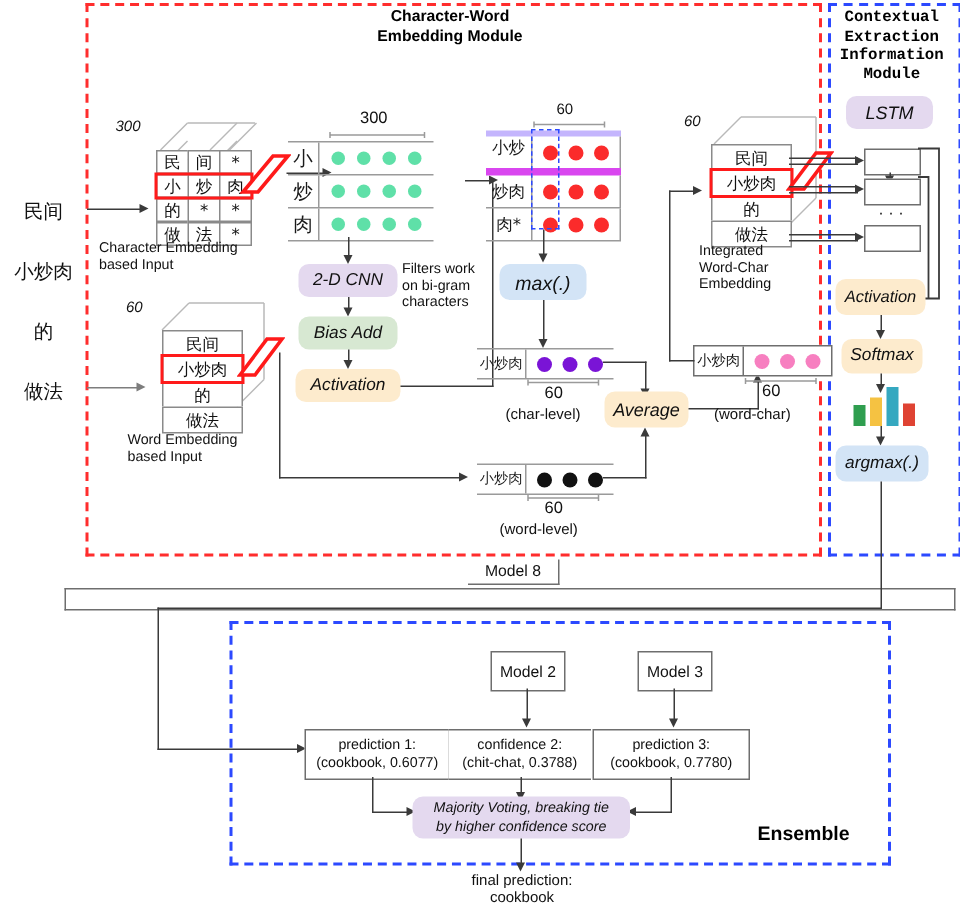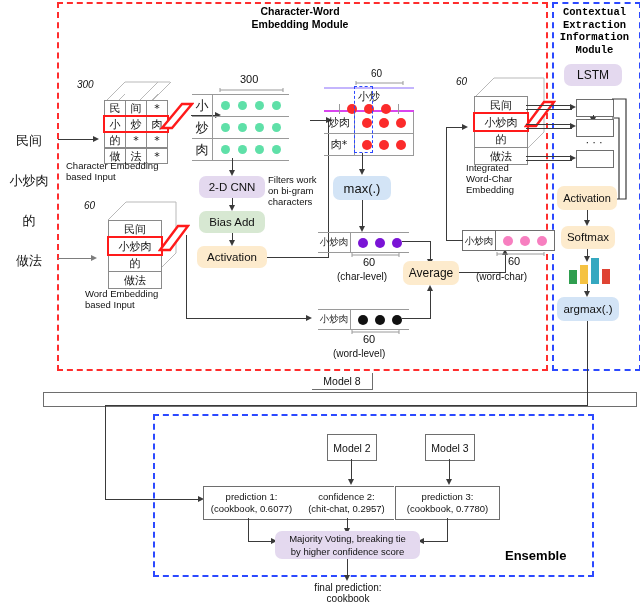--- a/index.html
+++ b/index.html
@@ -5,21 +5,21 @@
   html,body{margin:0;padding:0;background:#ffffff;}
   body{width:640px;height:607px;position:relative;overflow:hidden;
        font-family:"Liberation Sans","DejaVu Sans",sans-serif;color:#1a1a1a;}
   .abs{position:absolute;}
   
   .frame-red{border:2px dashed #ff2d2d;}
   .frame-blue{border:2px dashed #2c49ff;}
   .mod-title{font-weight:bold;font-size:10.5px;line-height:12.5px;text-align:center;color:#000;}
   
   .rbox{border-radius:7px;display:flex;align-items:center;justify-content:center;
-        font-size:11.5px;color:#111;text-align:center;line-height:13px;}
+        font-size:11.5px;color:#111;text-align:center;line-height:13px;font-style:italic;}
   .c-purple{background:#e4d9ef;}
   .c-green{background:#d7e8d2;}
   .c-cream{background:#fdebcd;}
   .c-blue{background:#d3e4f6;}
   
   .sbox{border:1px solid #6e6e6e;background:#fff;display:flex;align-items:center;
         justify-content:center;font-size:10px;text-align:center;line-height:12px;color:#111;}
   
   .lbl{font-size:9.5px;line-height:11px;color:#111;}
   .lbl-i{font-size:10px;font-style:italic;color:#111;}
@@ -207,29 +207,29 @@
 <div class="abs ln lnh" style="left:267px;top:257px;width:62px;"></div>
 <div class="abs ln lnv" style="left:328px;top:120px;height:138px;"></div>
 <div class="abs ln lnh" style="left:310px;top:120px;width:19px;"></div>
 <div class="abs arrow ar-r" style="left:326px;top:117px;"></div>
 
 <div class="abs lbl" style="left:371px;top:68px;font-size:10px;">60</div>
 <svg class="abs" style="left:355px;top:80px;" width="50" height="7">
   <path d="M1,1 L1,5 M1,3 L48,3 M48,1 L48,5" stroke="#9a9a9a" stroke-width="1" fill="none"></path>
 </svg>
 <div class="abs" style="left:324px;top:87px;">
-  <div style="display:flex;align-items:center;border-top:2px solid #c4b5fd;height:21px;flex-direction:column;">
+  <div style="display:flex;border-top:4px solid #c4b5fd;height:21px;">
     <div class="cn" style="width:30px;font-size:11px;text-align:center;">小炒</div>
     <div style="width:52px;border-left:1px solid #9a9a9a;border-right:1px solid #9a9a9a;height:21px;display:flex;align-items:center;justify-content:space-around;padding:0 3px;">
       <span class="dot" style="width:10px;height:10px;background:#fb2b2b;"></span>
         <span class="dot" style="width:10px;height:10px;background:#fb2b2b;"></span>
         <span class="dot" style="width:10px;height:10px;background:#fb2b2b;"></span>
     </div>
   </div>
-  <div style="display:flex;align-items:center;border-top:2px solid #d946ef;height:21px;">
+  <div style="display:flex;align-items:center;border-top:5px solid #d946ef;height:21px;">
     <div class="cn" style="width:30px;font-size:11px;text-align:center;">炒肉</div>
     <div style="width:52px;border-left:1px solid #9a9a9a;border-right:1px solid #9a9a9a;height:21px;display:flex;align-items:center;justify-content:space-around;padding:0 3px;">
       <span class="dot" style="width:10px;height:10px;background:#fb2b2b;"></span>
         <span class="dot" style="width:10px;height:10px;background:#fb2b2b;"></span>
         <span class="dot" style="width:10px;height:10px;background:#fb2b2b;"></span>
     </div>
   </div>
   <div style="display:flex;align-items:center;border-top:1px solid #9a9a9a;border-bottom:1px solid #9a9a9a;height:21px;">
     <div class="cn" style="width:30px;font-size:11px;text-align:center;">肉*</div>
     <div style="width:52px;border-left:1px solid #9a9a9a;border-right:1px solid #9a9a9a;height:21px;display:flex;align-items:center;justify-content:space-around;padding:0 3px;">
@@ -412,21 +412,21 @@
 <div class="abs sbox" style="left:425px;top:434px;width:48px;height:25px;font-size:10.5px;">Model 3</div>
 <div class="abs ln lnv" style="left:449px;top:459px;height:22px;"></div>
 <div class="abs arrow ar-d" style="left:446px;top:479px;"></div>
 
 <div class="abs sbox" style="left:203px;top:486px;width:95px;height:32px;flex-direction:column;font-size:9.5px;">
   <span>prediction 1:</span>
   <span>(cookbook, 0.6077)</span>
 </div>
 <div class="abs sbox" style="left:299px;top:486px;width:95px;height:32px;flex-direction:column;font-size:9.5px;border-left:none;border-right:none;">
   <span>confidence 2:</span>
-  <span>(chit-chat, 0.2957)</span>
+  <span>(chit-chat, 0.3788)</span>
 </div>
 <div class="abs sbox" style="left:395px;top:486px;width:103px;height:32px;flex-direction:column;font-size:9.5px;">
   <span>prediction 3:</span>
   <span>(cookbook, 0.7780)</span>
 </div>
 
 <div class="abs ln lnv" style="left:248px;top:518px;height:24px;"></div>
 <div class="abs ln lnh" style="left:248px;top:541px;width:25px;"></div>
 <div class="abs arrow ar-r" style="left:271px;top:538px;"></div>
 

